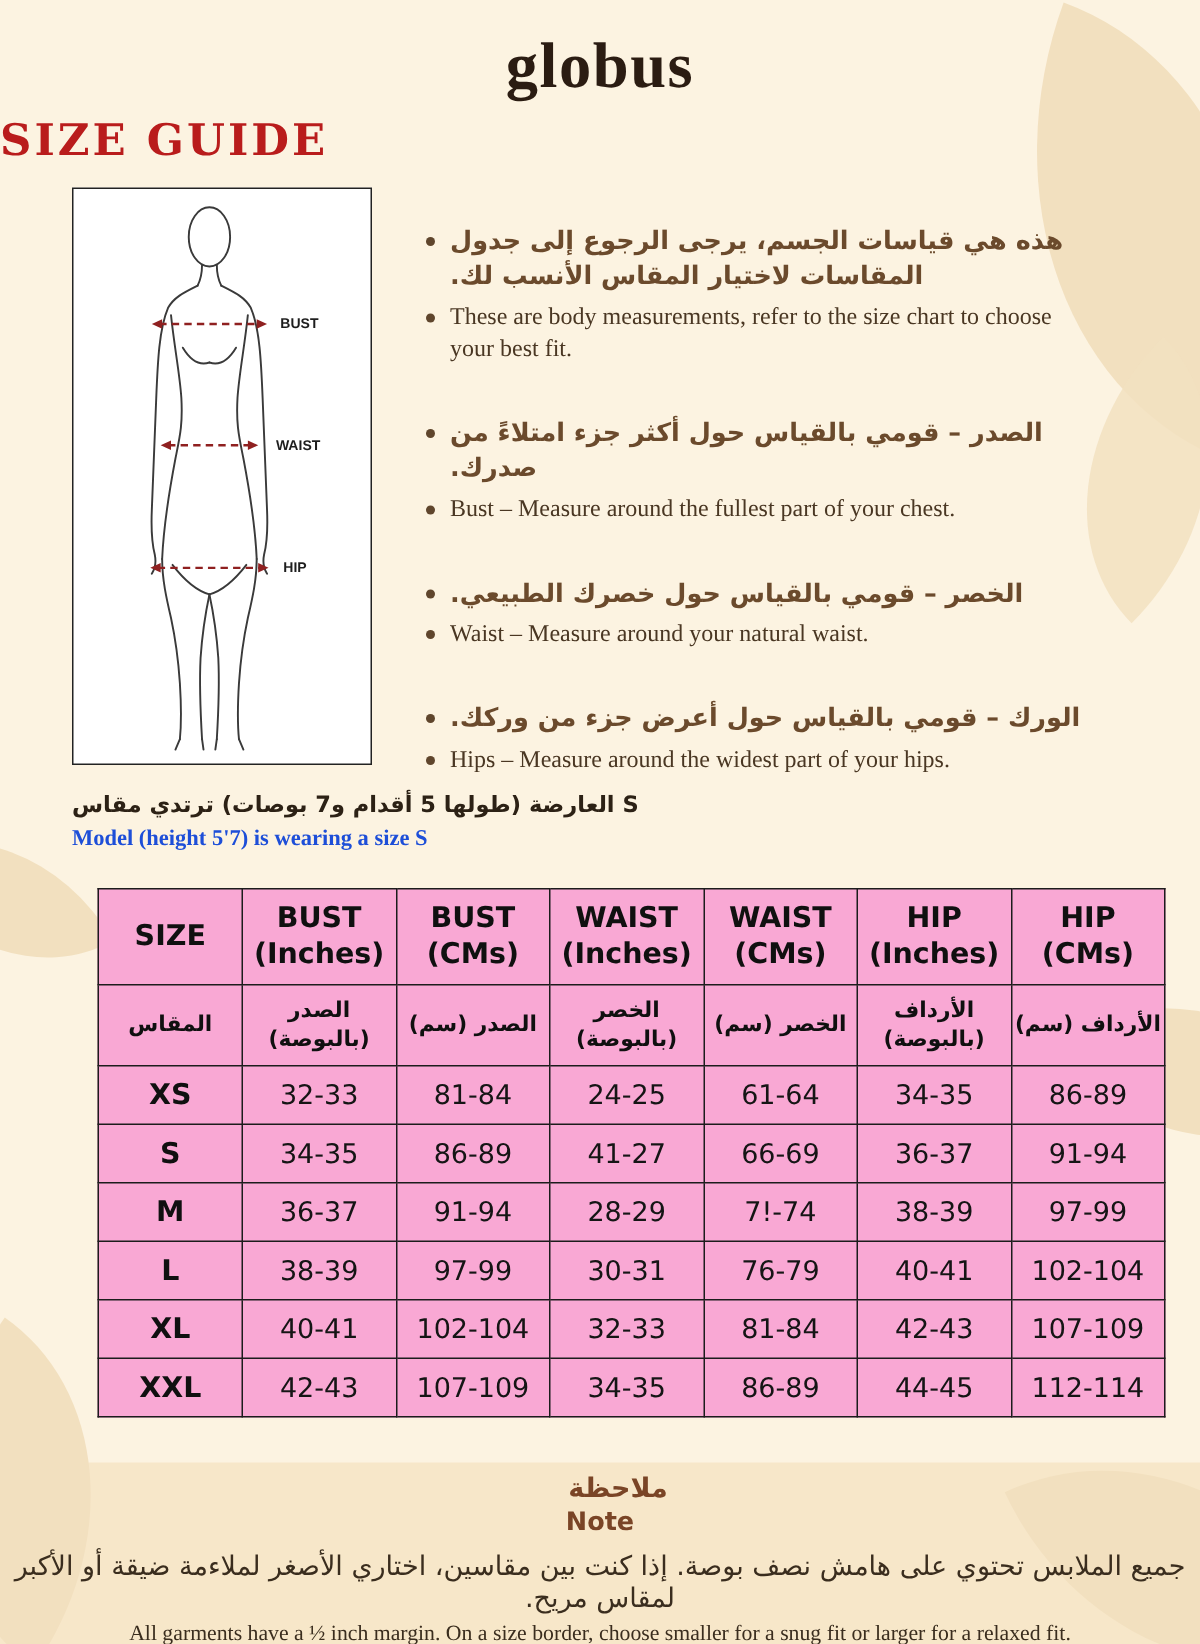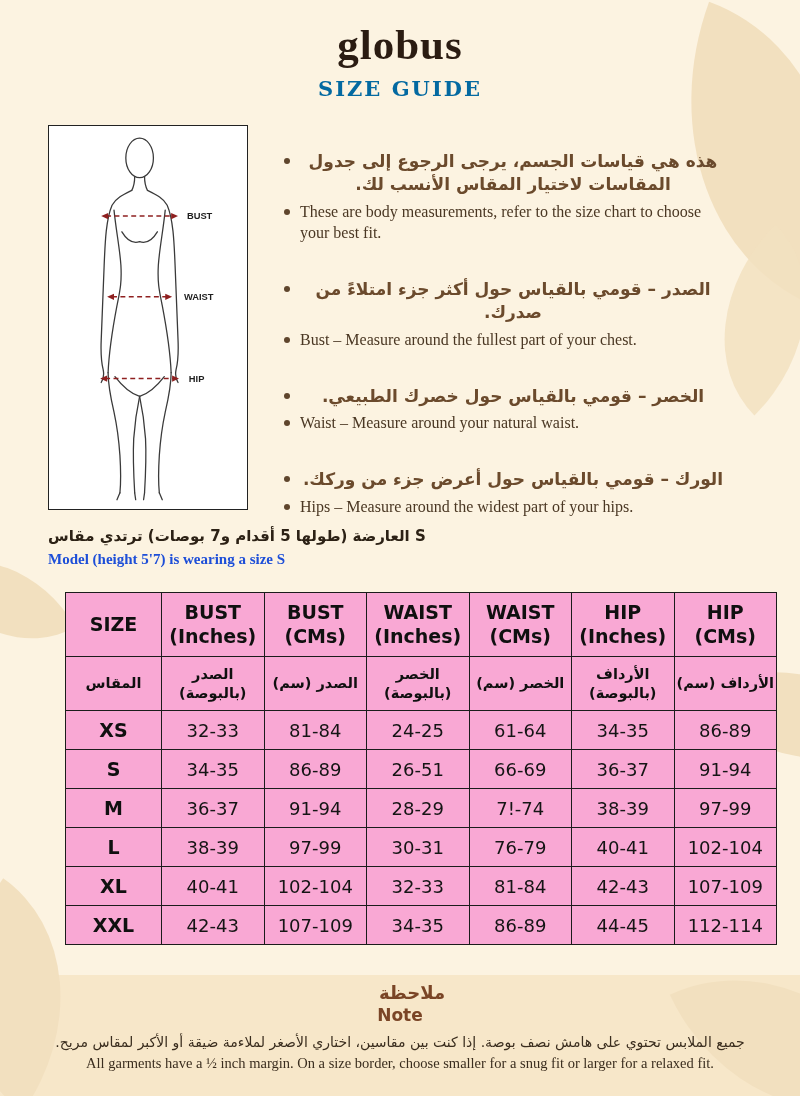--- a/index.html
+++ b/index.html
@@ -33,41 +33,41 @@
 
   .logo {
     position:absolute; top:20px; left:0; width:100%;
     text-align:center;
     font-family:Liberation Serif, serif;
     font-weight:700; font-size:43px; letter-spacing:1px;
     color:#2b1c12;
   }
   .page-title {
     position:absolute; top:76px; left:0; width:100%;
-    text-align:center;
+    text-align:left;
     font-family:"DejaVu Serif", serif;
-    font-weight:700; font-size:21px; letter-spacing:2px;
-    color:#0369a1;
+    font-weight:700; font-size:29px; letter-spacing:2px;
+    color:#b91c1c;
   }
 
   .figure-box {
     position:absolute; left:48px; top:125px;
     width:200px; height:385px;
     background:#ffffff; border:1.5px solid #222;
   }
 
   .bullets { position:absolute; left:284px; top:150px; width:442px; }
   .bullet-group { margin-bottom:34px; }
   .bullet-row { display:flex; gap:10px; align-items:flex-start; margin-bottom:5px; }
   .dot { flex:none; width:6px; height:6px; border-radius:50%; background:#5f452c; margin-top:8px; }
   .ar-text {
     width:100%;
     font-family:"DejaVu Sans", sans-serif;
     font-weight:700; font-size:17px; line-height:1.35;
-    color:#6b4a2c; direction:rtl; text-align:center;
+    color:#6b4a2c; direction:rtl; text-align:left;
   }
   .en-text {
     font-family:"Liberation Serif", serif;
     font-weight:400; font-size:16px; line-height:1.35;
     color:#4a3723;
   }
 
   .model-ar {
     position:absolute; left:48px; top:527px;
     font-family:"DejaVu Sans", sans-serif;
@@ -114,21 +114,21 @@
     font-family:"DejaVu Sans", sans-serif;
     font-weight:700; font-size:18px; color:#7a4526;padding-left:24px;
   }
   .note-title-en {
     font-family:"DejaVu Sans", sans-serif;
     font-weight:700; font-size:17px; color:#7a4526; margin-top:2px;
   }
   .note-body-ar {
     direction:rtl; margin-top:9px;
     font-family:"DejaVu Sans", sans-serif;
-    font-weight:400; font-size:14px; color:#3a2d1e;
+    font-weight:400; font-size:18px; color:#3a2d1e;
   }
   .note-body-en {
     margin-top:5px;
     font-family:"Liberation Serif", serif;
     font-weight:400; font-size:14.5px; color:#3a2d1e;
   }
 </style>
 </head>
 <body>
 
@@ -280,21 +280,21 @@
           <td class="td-val">81-84</td>
           <td class="td-val">24-25</td>
           <td class="td-val">61-64</td>
           <td class="td-val">34-35</td>
           <td class="td-val">86-89</td>
         </tr>
         <tr>
           <td class="td-size">S</td>
           <td class="td-val">34-35</td>
           <td class="td-val">86-89</td>
-          <td class="td-val">26-51</td>
+          <td class="td-val">41-27</td>
           <td class="td-val">66-69</td>
           <td class="td-val">36-37</td>
           <td class="td-val">91-94</td>
         </tr>
         <tr>
           <td class="td-size">M</td>
           <td class="td-val">36-37</td>
           <td class="td-val">91-94</td>
           <td class="td-val">28-29</td>
           <td class="td-val">7!-74</td>

